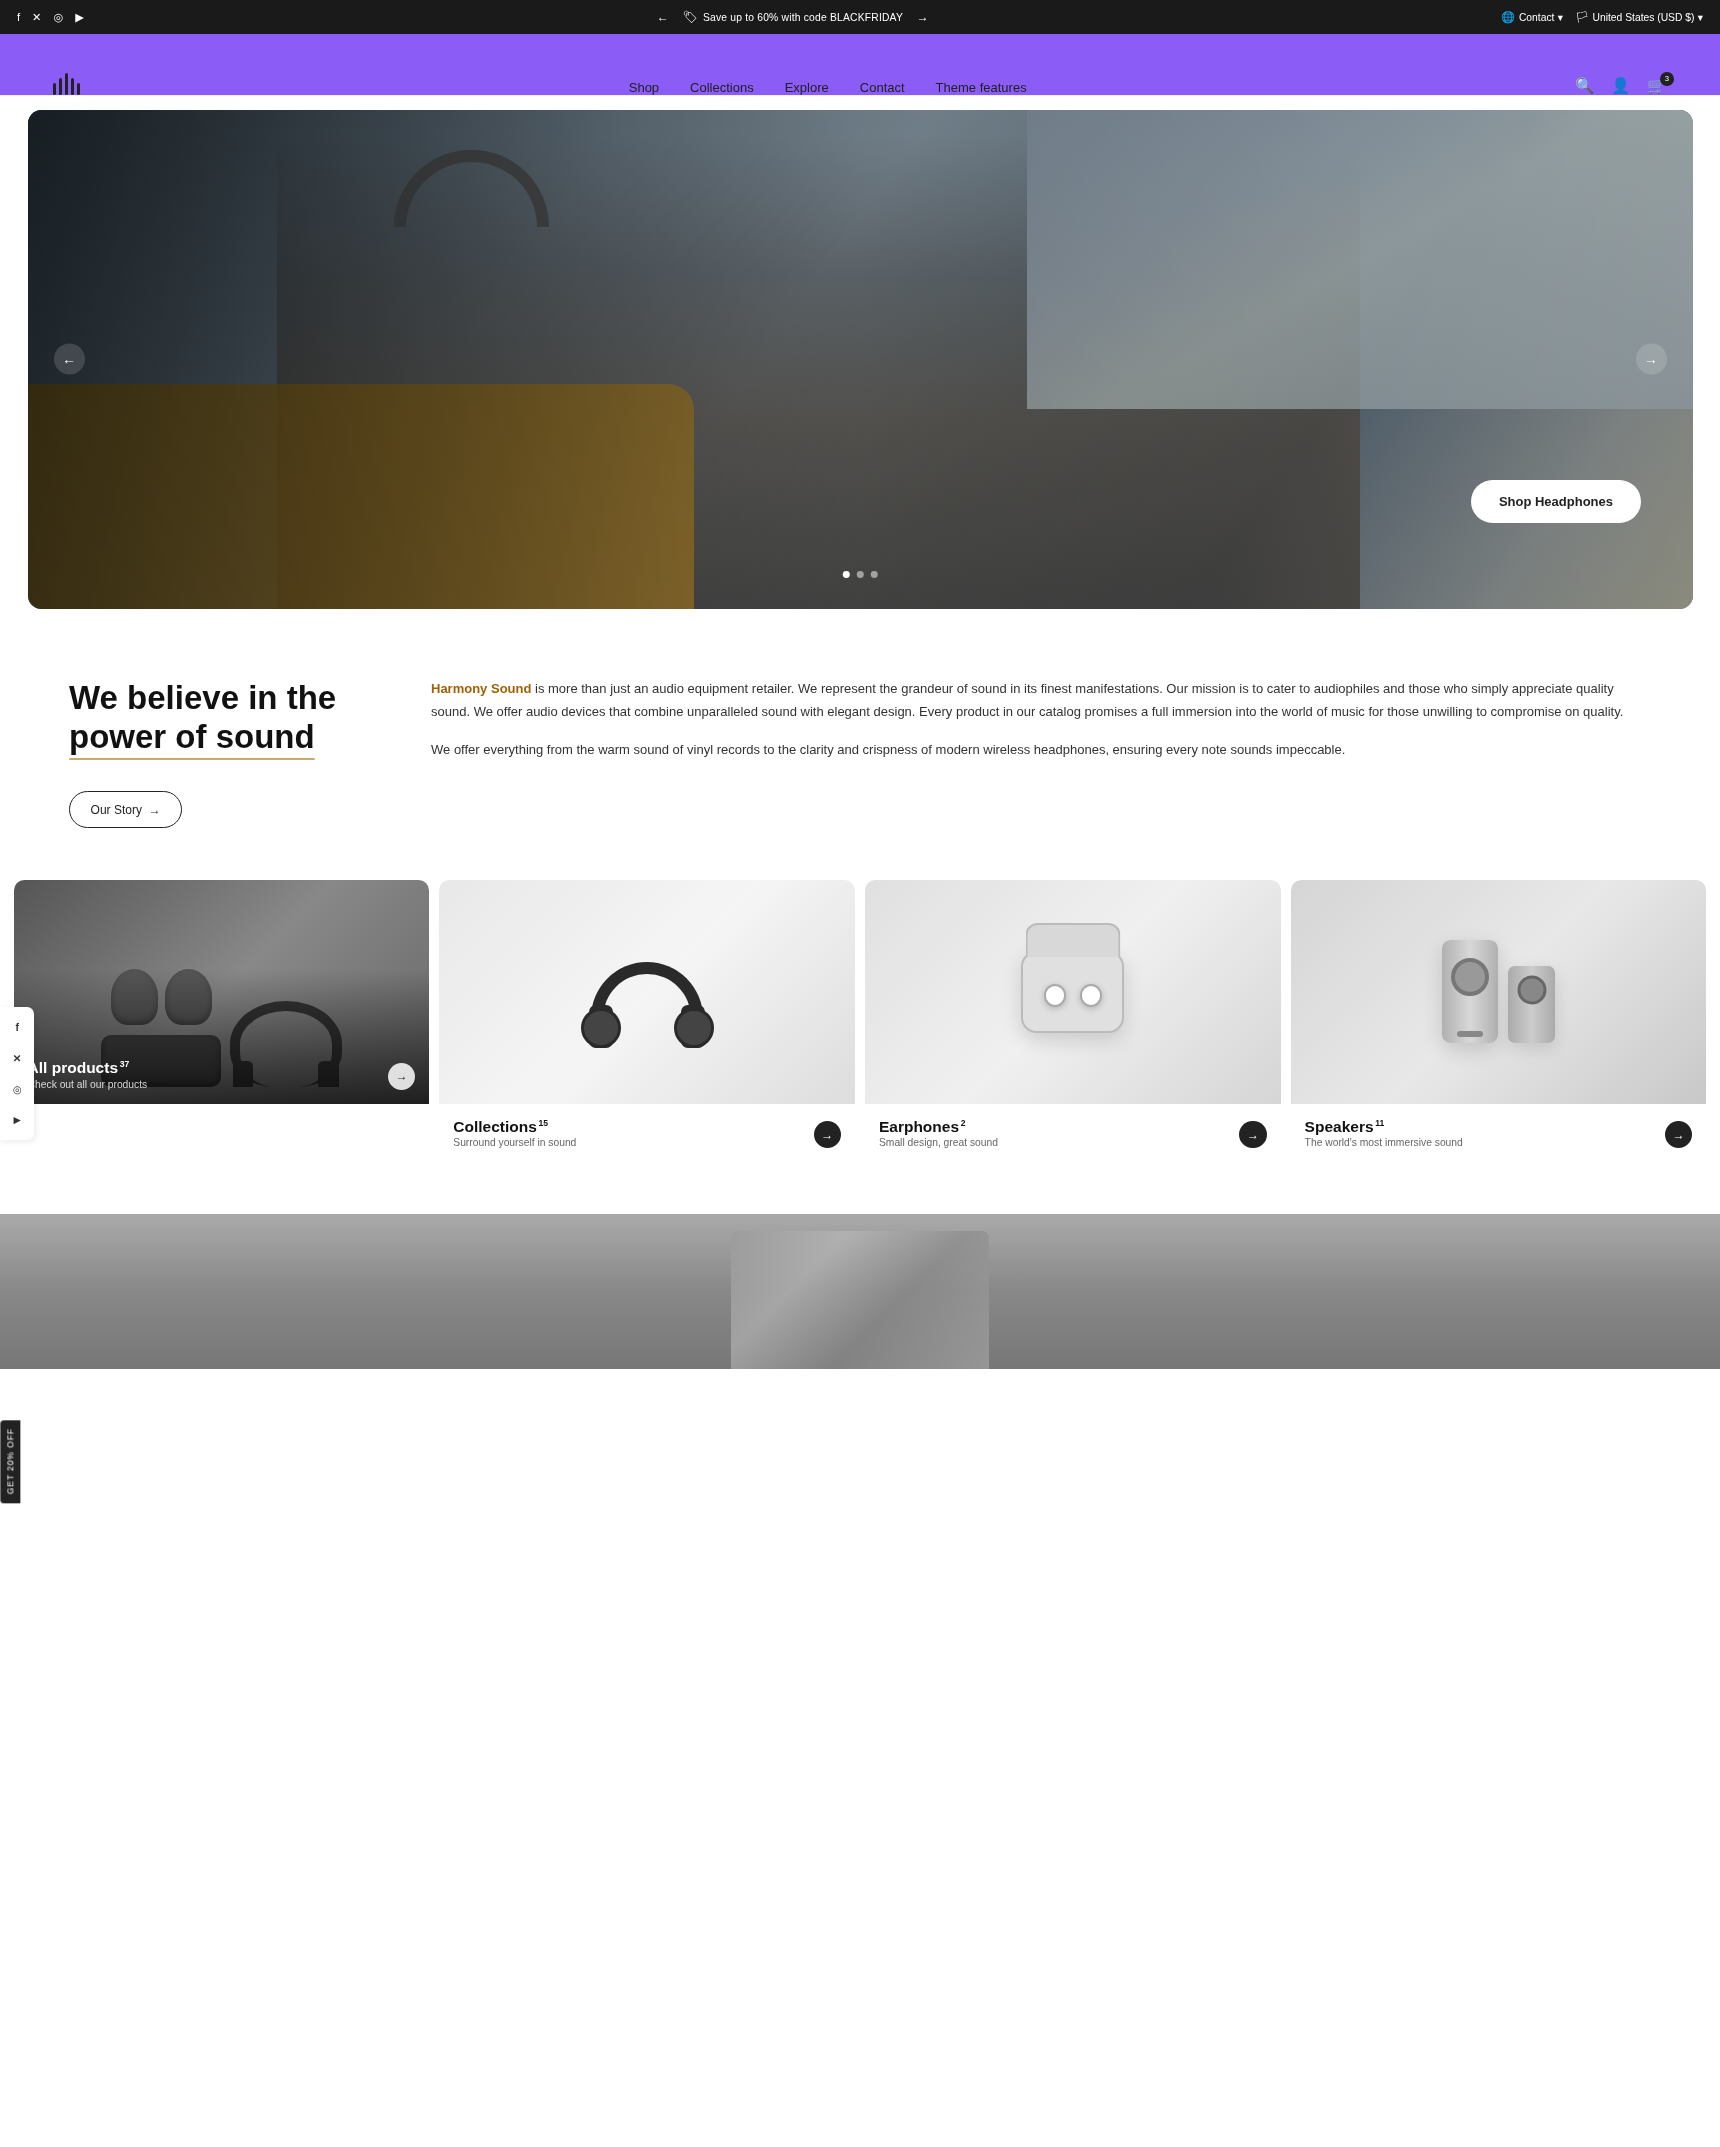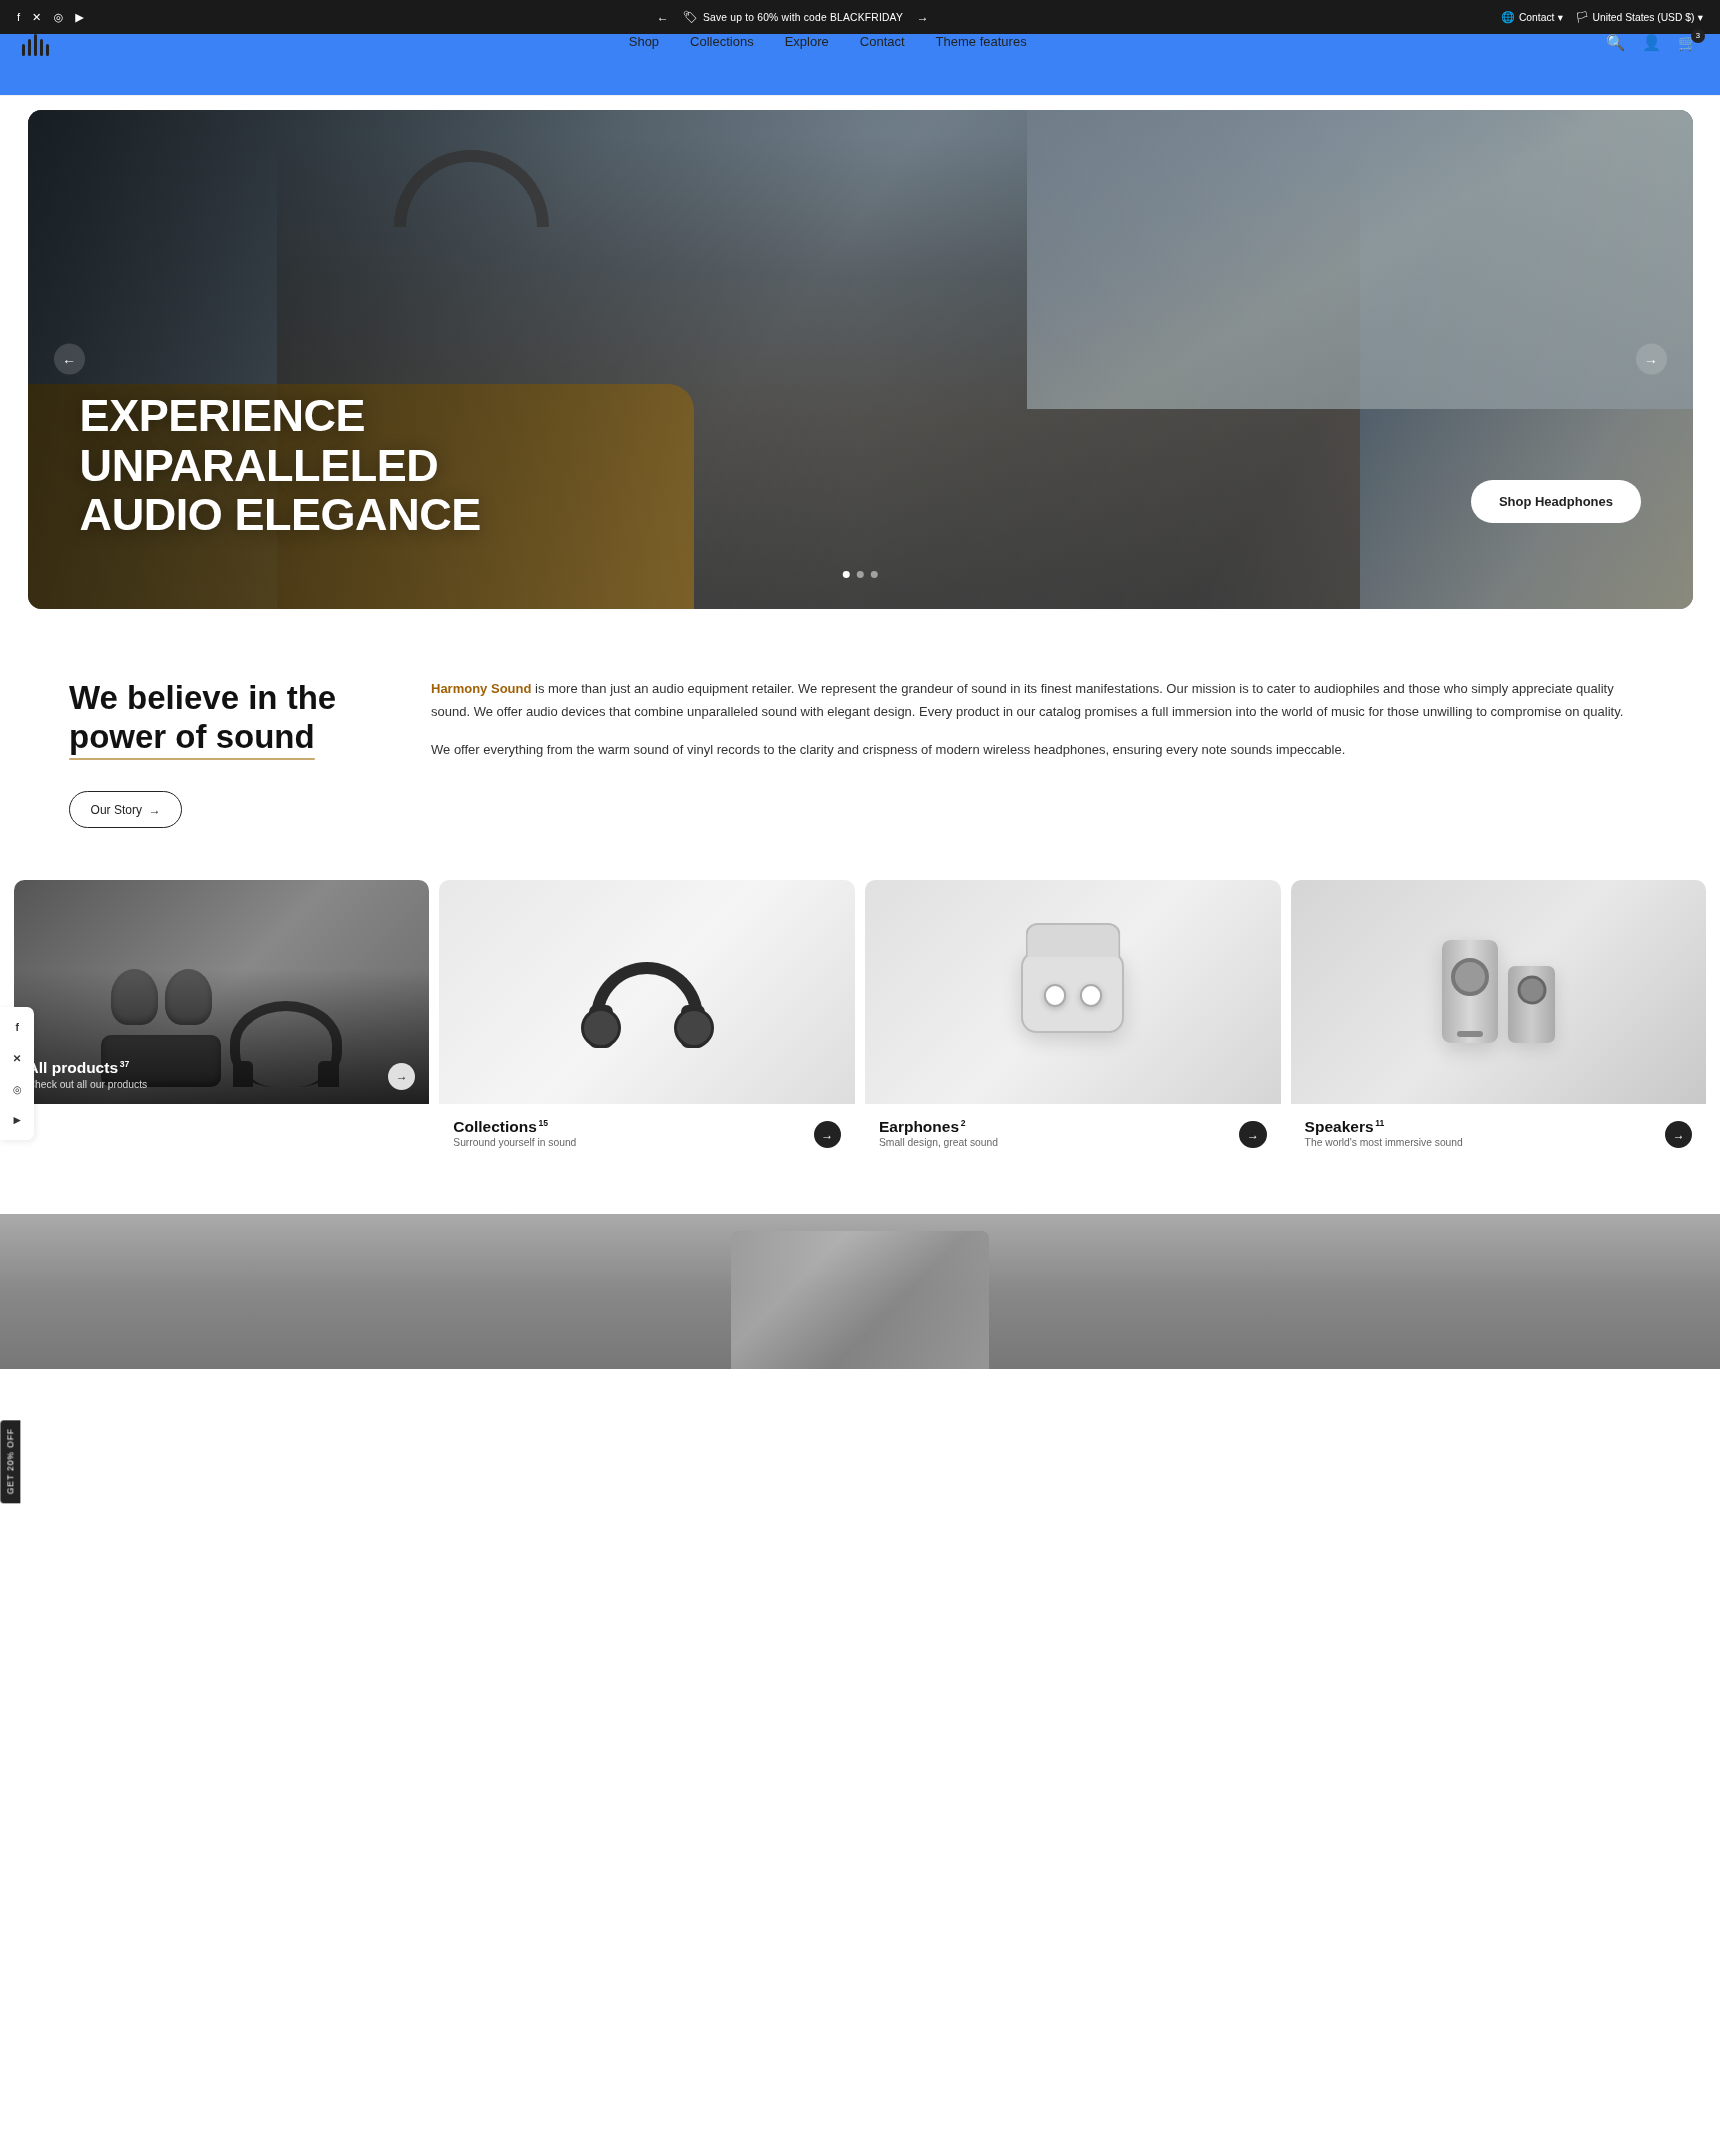--- a/index.html
+++ b/index.html
@@ -20,25 +20,25 @@
     .announcement-bar .center { display: flex; align-items: center; gap: 8.6px; flex: 1; justify-content: center; }
     .announcement-bar .right { display: flex; gap: 12px; align-items: center; }
     .announcement-bar .promo-text { font-size: 10.3px; letter-spacing: 0.02em; }
     .announcement-bar .arrow-btn { background: none; border: none; color: #fff; cursor: pointer; font-size: 12px; padding: 1.7px 5.2px; }
     .lang-region { display: flex; gap: 13.8px; align-items: center; font-size: 10.3px; }
     .lang-region span { cursor: pointer; display: flex; align-items: center; gap: 3.4px; }
 
     
     .header {
       display: flex;
-      align-items: flex-start;
+      align-items: flex-end;
       justify-content: space-between;
-      padding: 0 22px;
+      padding: 0 53px;
       height: 62px;
-      background: #3b82f6;
+      background: #8b5cf6;
       border-bottom: 0.9px solid #f0f0f0;
       position: sticky;
       top: 0;
       z-index: 100;
     }
     .logo { display: flex; align-items: center; gap: 6.9px; }
     .logo-mark { display: flex; gap: 2.6px; align-items: flex-end; }
     .logo-bar { width: 3.4px; background: #222; border-radius: 1.7px; }
     .nav { display: flex; gap: 31px; align-items: center; }
     .nav a { text-decoration: none; color: #222; font-size: 13px; font-weight: 400; cursor: pointer; }
@@ -433,23 +433,20 @@
       <div style="position:absolute;left:15%;top:5%;width:65%;height:95%;background:linear-gradient(180deg,transparent 0%,rgba(60,50,40,0.3) 30%,rgba(80,60,40,0.5) 60%,rgba(60,50,40,0.6) 100%);border-radius:6.9px 6.9px 0 0;"></div>
 
       <div style="position:absolute;right:0;top:0;width:40%;height:60%;background:linear-gradient(150deg,#8a9aaa 0%,#aab8c4 30%,#c0cccc 50%,#9aa8b0 100%);border-radius:0 10.3px 0 0;opacity:0.7;"></div>
 
       <div style="position:absolute;left:22%;top:8%;width:155px;height:77px;border:12px solid #555;border-bottom:none;border-radius:77px 77px 0 0;opacity:0.85;"></div>
 
       <div style="position:absolute;left:0;bottom:0;width:40%;height:45%;background:linear-gradient(135deg,#8B6914,#a07820,#c09030);border-radius:0 26px 0 0;opacity:0.8;"></div>
     </div>
     <div class="hero-bg"></div>
 
-    <div class="hero-content">
-      <h1 class="hero-title">EXPERIENCE UNPARALLELED AUDIO ELEGANCE</h1>
-    </div>
 
     <div class="hero-cta">
       <button style="background:#fff;color:#222;border:none;border-radius:43px;padding:13.8px 27.5px;font-size:13px;font-weight:600;cursor:pointer;white-space:nowrap;">Shop Headphones</button>
     </div>
 
     <button class="hero-arrow left">←</button>
     <button class="hero-arrow right">→</button>
 
     <div class="hero-nav">
       <div class="hero-dot active"></div>

